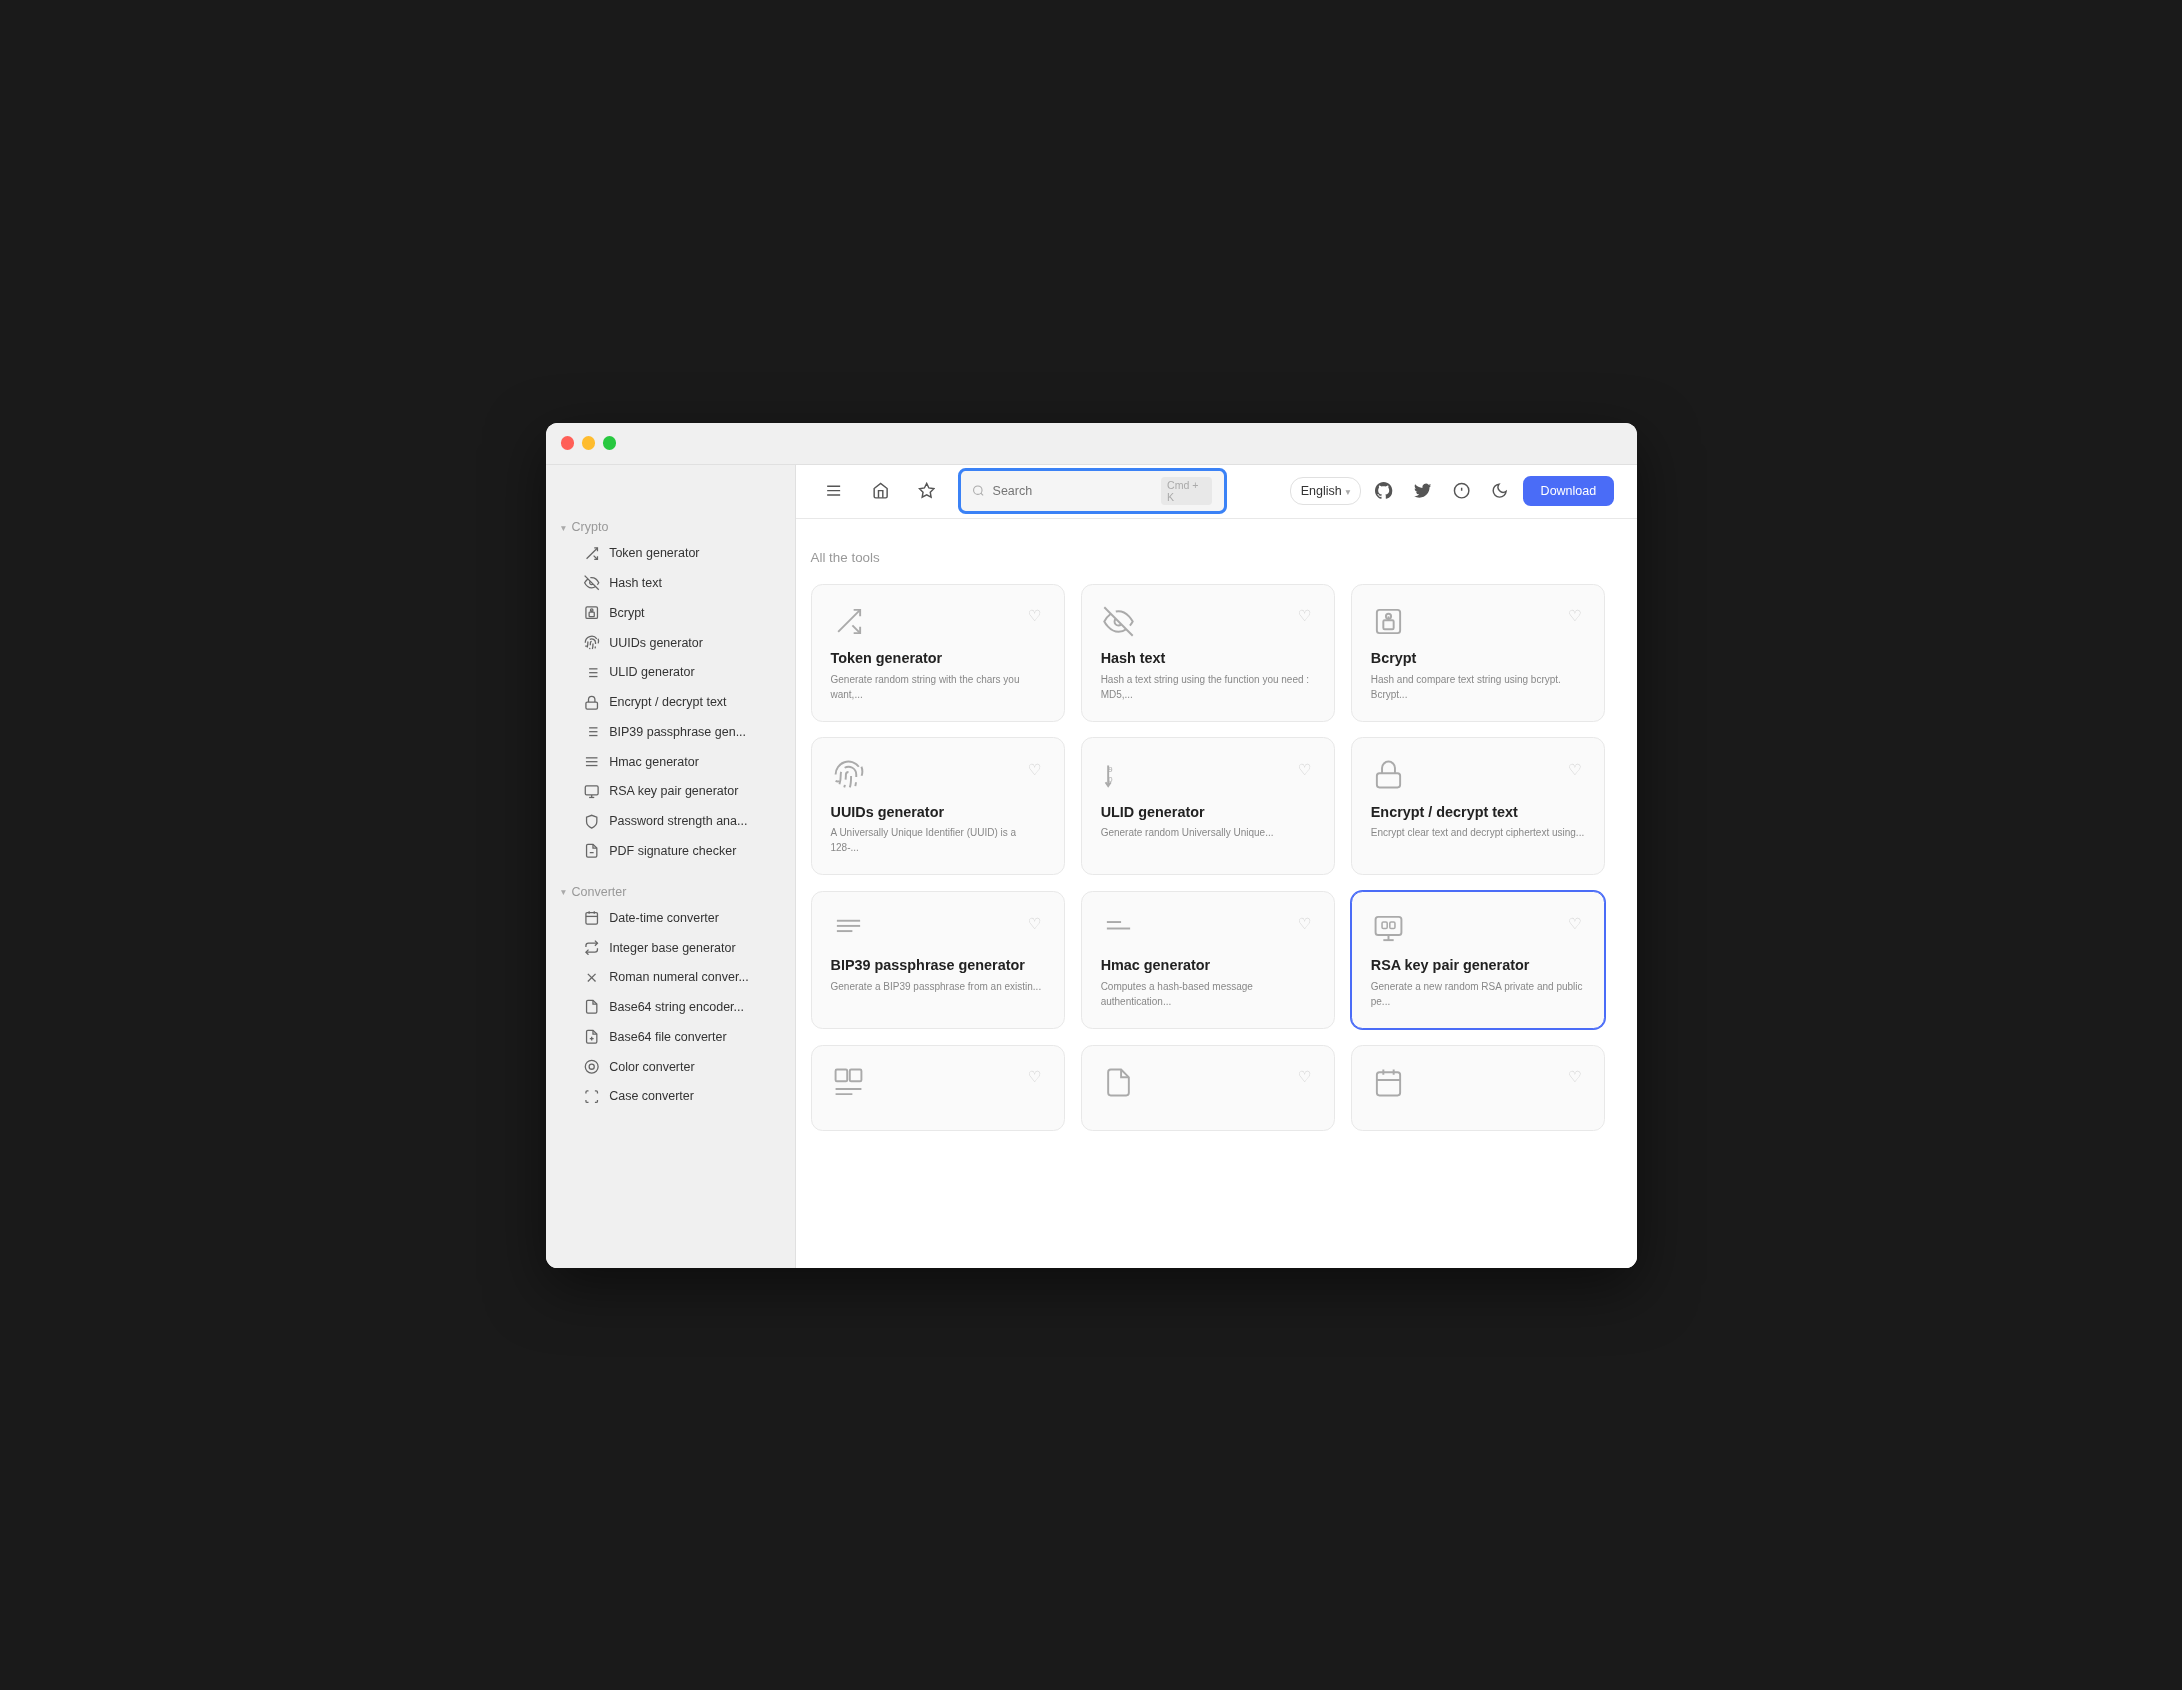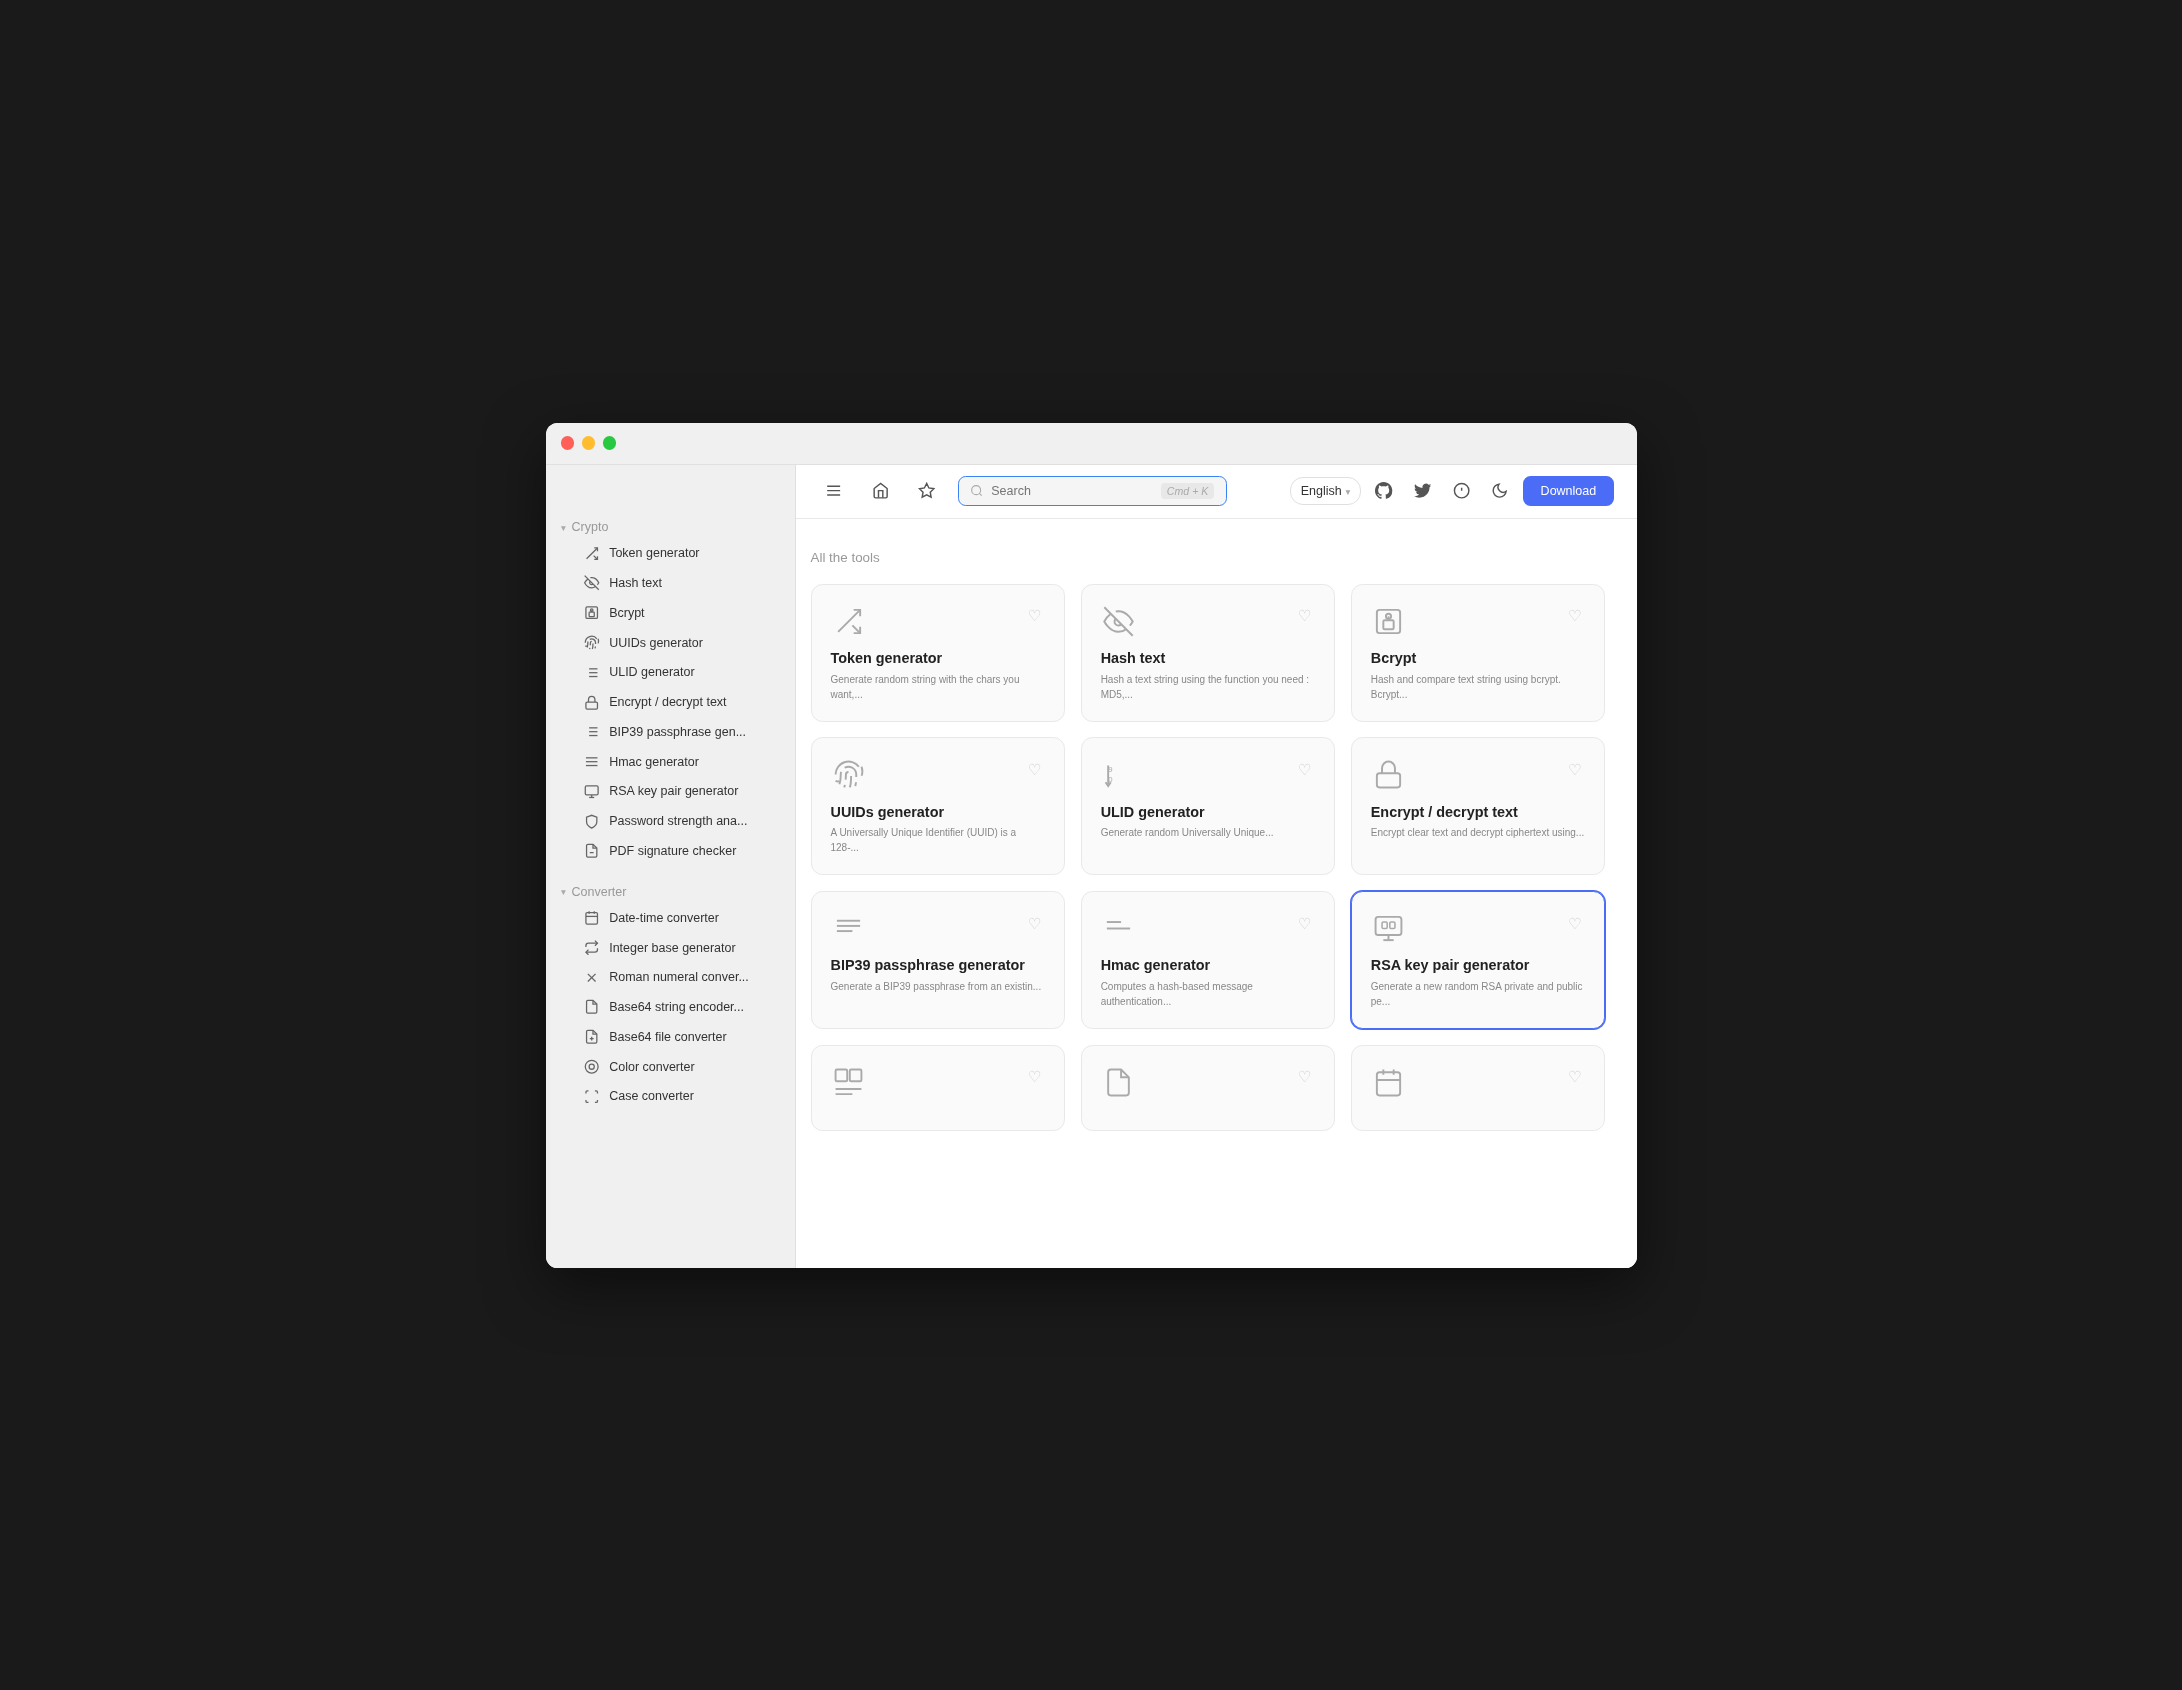--- a/index.html
+++ b/index.html
@@ -119,42 +119,41 @@
       border: none;
       background: none;
       transition: background 0.15s;
     }
 
     .search-bar {
       display: flex;
       align-items: center;
       gap: 7.7px;
       background: #f5f5f5;
-      border: 1px solid #3b82f6;
+      border: 3px solid #3b82f6;
       border-radius: 7.7px;
       padding: 5.8px 11.5px;
       flex: 1;
       max-width: 269px;
       cursor: text;
     }
     .search-bar input {
       border: none;
       background: none;
       outline: none;
       font-size: 12.5px;
       color: #666;
       flex: 1;
     }
     .search-shortcut {
       font-size: 10.6px;
       color: #aaa;
       background: #e8e8e8;
       border-radius: 3.8px;
       padding: 1.9px 5.8px;
-      font-style: italic;
     }
 
     .topbar-right {
       display: flex;
       align-items: center;
       gap: 7.7px;
       margin-left: auto;
     }
 
     .lang-selector {

